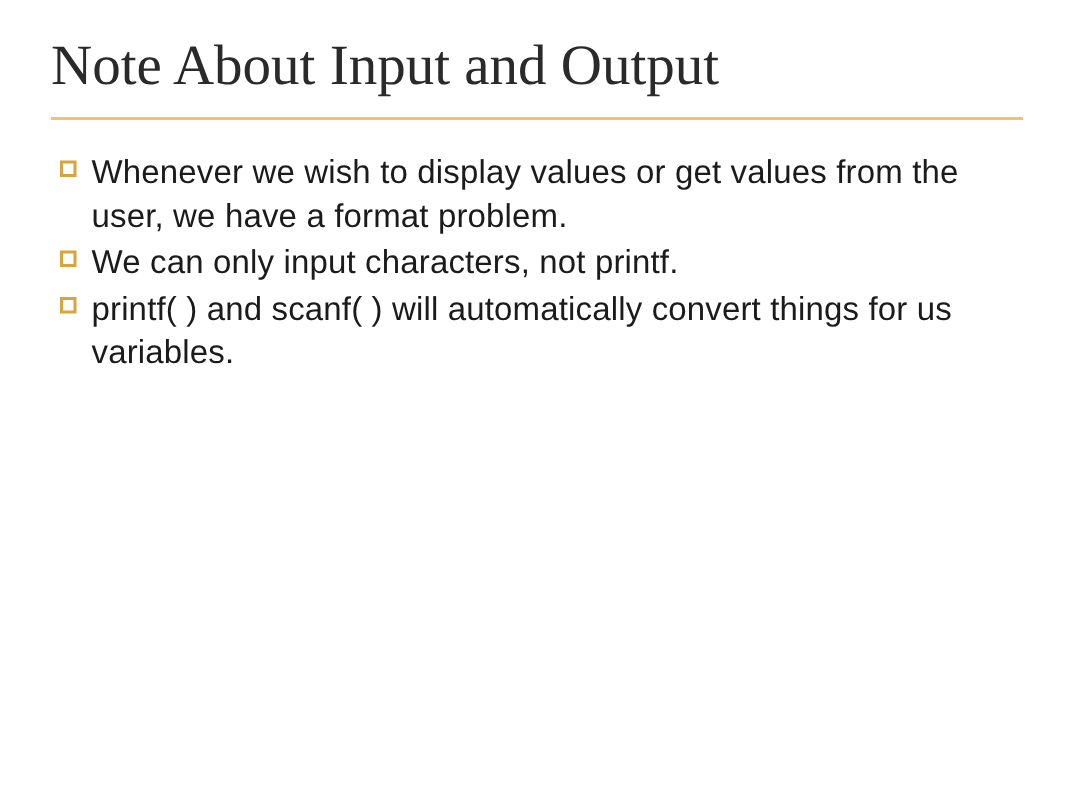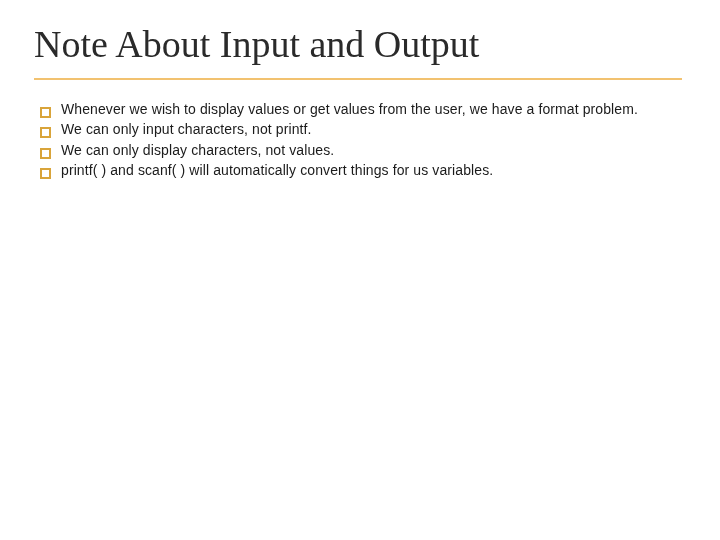--- a/index.html
+++ b/index.html
@@ -33,21 +33,21 @@
       flex: 0 0 auto;
       width: 11px;
       height: 11px;
       border: 2px solid #d9a43a;
       background: transparent;
       margin-top: 7px;
       margin-right: 10px;
     }
     .bullet-text {
       font-family: Arial, Helvetica, sans-serif;
-      font-size: 14px;
+      font-size: 22px;
       font-weight: 400;
       color: #1b1b1b;
       line-height: 1.32;
       letter-spacing: 0.1px;
     }
   </style>
 </head>
 <body>
 
 <div class="slide">
@@ -57,20 +57,16 @@
     <div class="bullet">
       <span class="bullet-marker"></span>
       <span class="bullet-text">Whenever we wish to display values or get values from the user, we have a format problem.</span>
     </div>
     <div class="bullet">
       <span class="bullet-marker"></span>
       <span class="bullet-text">We can only input characters, not printf.</span>
     </div>
     <div class="bullet">
       <span class="bullet-marker"></span>
-      <span class="bullet-text">We can only display characters, not values.</span>
-    </div>
-    <div class="bullet">
-      <span class="bullet-marker"></span>
       <span class="bullet-text">printf( ) and scanf( ) will automatically convert things for us variables.</span>
     </div>
   </div>
 </div>
 
 </body></html>

